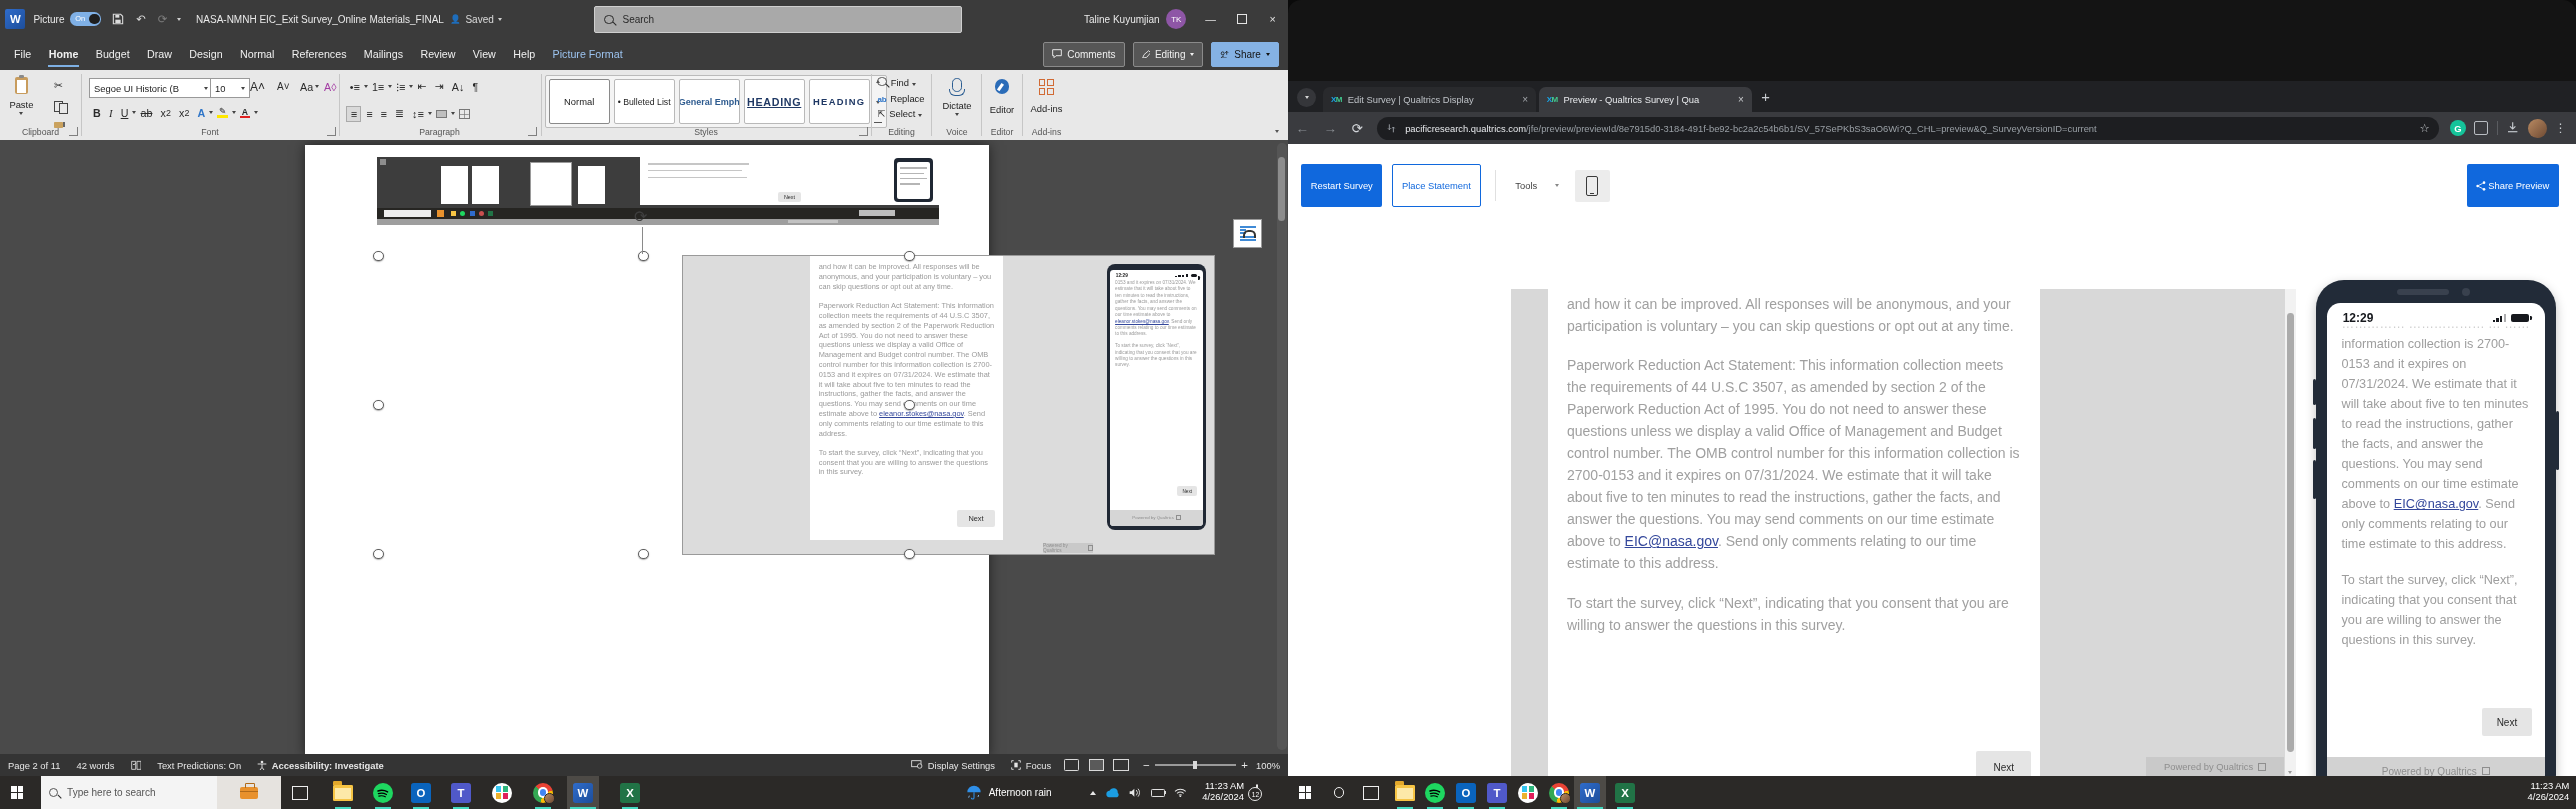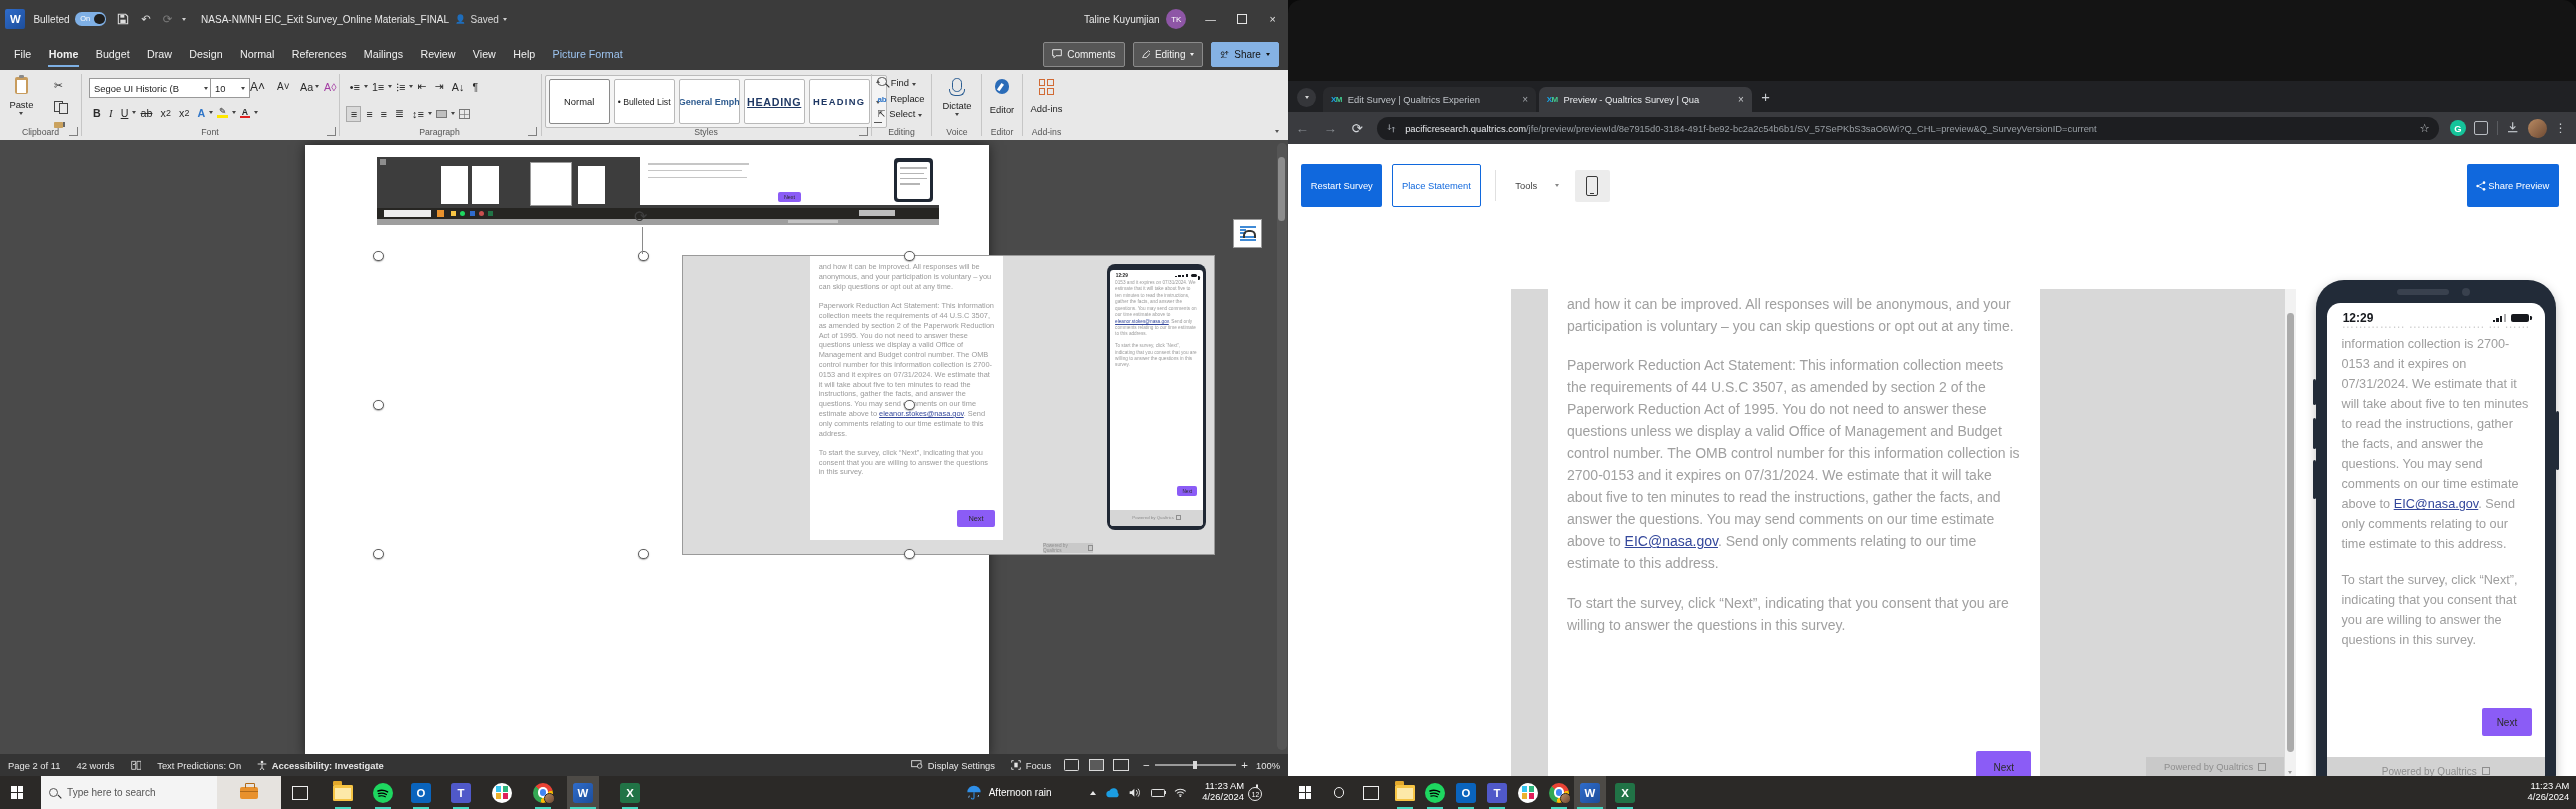--- a/index.html
+++ b/index.html
@@ -56,21 +56,21 @@
   .vscroll .thumb{position:absolute;left:1.3px;width:7.4px;border-radius:4px;background:#8d8d8d;}
   
   .mini-dark{position:absolute;background:#3c3c3c;}
   .minipage{background:#fff;position:absolute;}
   .miniline{position:absolute;height:1.3px;background:#b5b5b5;}
   
   .pic2{position:absolute;left:378px;top:111px;width:531px;height:298px;background:#dcdcdc;outline:0.7px solid #9a9a9a;overflow:hidden;}
   .pic2 .wcol{position:absolute;left:127px;top:0;width:193px;height:284px;background:#fff;}
   .pic2 .wcol .txt{padding:6.7px 8.7px;font-size:7.4px;line-height:9.8px;color:#9a9a9a;}
   .pic2 a,.mphone a,.survey-col a,.lphone a{color:#33479b;text-decoration:underline;}
-  .nextbtn{background:#8b5cf6;color:#2b2b2b;border-radius:2px;display:flex;align-items:center;justify-content:center;}
+  .nextbtn{background:#e5e5e5;color:#2b2b2b;border-radius:2px;display:flex;align-items:center;justify-content:center;}
   .mphone{position:absolute;left:424px;top:8px;width:99px;height:266px;background:#202834;border-radius:8px;padding:6.7px 3.4px 4px 3.4px;box-sizing:border-box;}
   .mphone .scr{background:#fff;width:100%;height:100%;border-radius:3.4px;overflow:hidden;position:relative;}
   .mphone .ptxt{padding:2px 4.7px;font-size:4.7px;line-height:6.4px;color:#9a9a9a;}
   .handle{position:absolute;width:8.7px;height:8.7px;border-radius:50%;background:#fff;border:1px solid #5f5f5f;box-shadow:0 0.7px 1.3px rgba(0,0,0,.4);}
   .layoutopt{position:absolute;left:928px;top:74px;width:27px;height:27px;background:#fff;border:0.7px solid #9a9a9a;display:flex;align-items:center;justify-content:center;}
   .lo-ic{width:16px;height:14.8px;position:relative;}
   .lo-ic i{position:absolute;left:0;right:0;height:2px;background:#3f8ad6;}
   .lo-ic em{position:absolute;left:3.4px;top:4.7px;width:9.4px;height:6px;border:2px solid #333;border-bottom:none;border-radius:5.4px 5.4px 0 0;}
   
   .statusbar{position:absolute;left:0;top:754px;width:1288px;height:22px;background:#343434;color:#e6e6e6;font-size:9.4px;display:flex;align-items:center;}
@@ -163,38 +163,42 @@
 </style>
 </head>
 <body>
 
 <div id="stage">
 
   <div id="monL">
 
     <div class="titlebar fx">
       <div class="wtile" style="margin-left:5.4px">W</div>
-      <span style="margin-left:8px">Bulleted</span>
+      <span style="margin-left:8px">Picture</span>
       <span class="aspill">
           <span class="on">On</span>
           <span class="knob"></span>
         </span>
       <svg width="12" height="12" viewBox="0 0 18 18" class="tb-ic">
           <path d="M2 2h11l3 3v11H2z" fill="none" stroke="#dcdcdc" stroke-width="1.6"></path>
           <rect x="5" y="10" width="8" height="5" fill="#dcdcdc"></rect>
           <rect x="5" y="3" width="6" height="4" fill="#dcdcdc"></rect>
         </svg>
       <span class="tb-ic">↶</span>
       <span class="tb-ic" style="opacity:.4">⟳</span>
       <span class="caret" style="color:#cfcfcf;margin:0 4px"></span>
       <span style="margin-left:10.7px;white-space:nowrap">NASA-NMNH EIC_Exit Survey_Online Materials_FINAL</span>
       <span style="margin:0 4px 0 6.7px;opacity:.85;font-size:8.7px">👤</span>
       <span style="opacity:.9"><span>Saved</span></span>
       <span class="caret" style="color:#cfcfcf;margin-left:4px"></span>
 
+      <div class="t-search">
+        <span class="mag"></span>
+        <input readonly="" placeholder="Search" style="">
+      </div>
 
       <div style="position:absolute;right:95px;top:0;height:38px;display:flex;align-items:center">
         <span>Taline Kuyumjian</span>
         <span class="avatar">
             <span>TK</span>
           </span>
       </div>
       <div style="position:absolute;right:0;top:0;display:flex">
         <div class="winbtn">—</div>
         <div class="winbtn">
@@ -722,21 +726,21 @@
 
   <div id="monR">
     <div class="chrwin">
 
       <div class="tabstrip">
         <span class="tabchev">
             <span class="caret" style="color:#d6d6d6"></span>
           </span>
         <div class="btab inactive">
           <span class="xm"><b>X</b><i>M</i></span>
-          <span class="lbl">Edit Survey | Qualtrics Experien</span>
+          <span class="lbl">Edit Survey | Qualtrics Display</span>
           <span class="closex">×</span>
         </div>
         <div class="btab active">
           <span class="xm"><b>X</b><i>M</i></span>
           <span class="lbl">Preview - Qualtrics Survey | Qua</span>
           <span class="closex">×</span>
         </div>
         <span style="color:#c9cdd2;font-size:14.8px;margin:0 0 6.7px 9.4px">+</span>
       </div>
 

